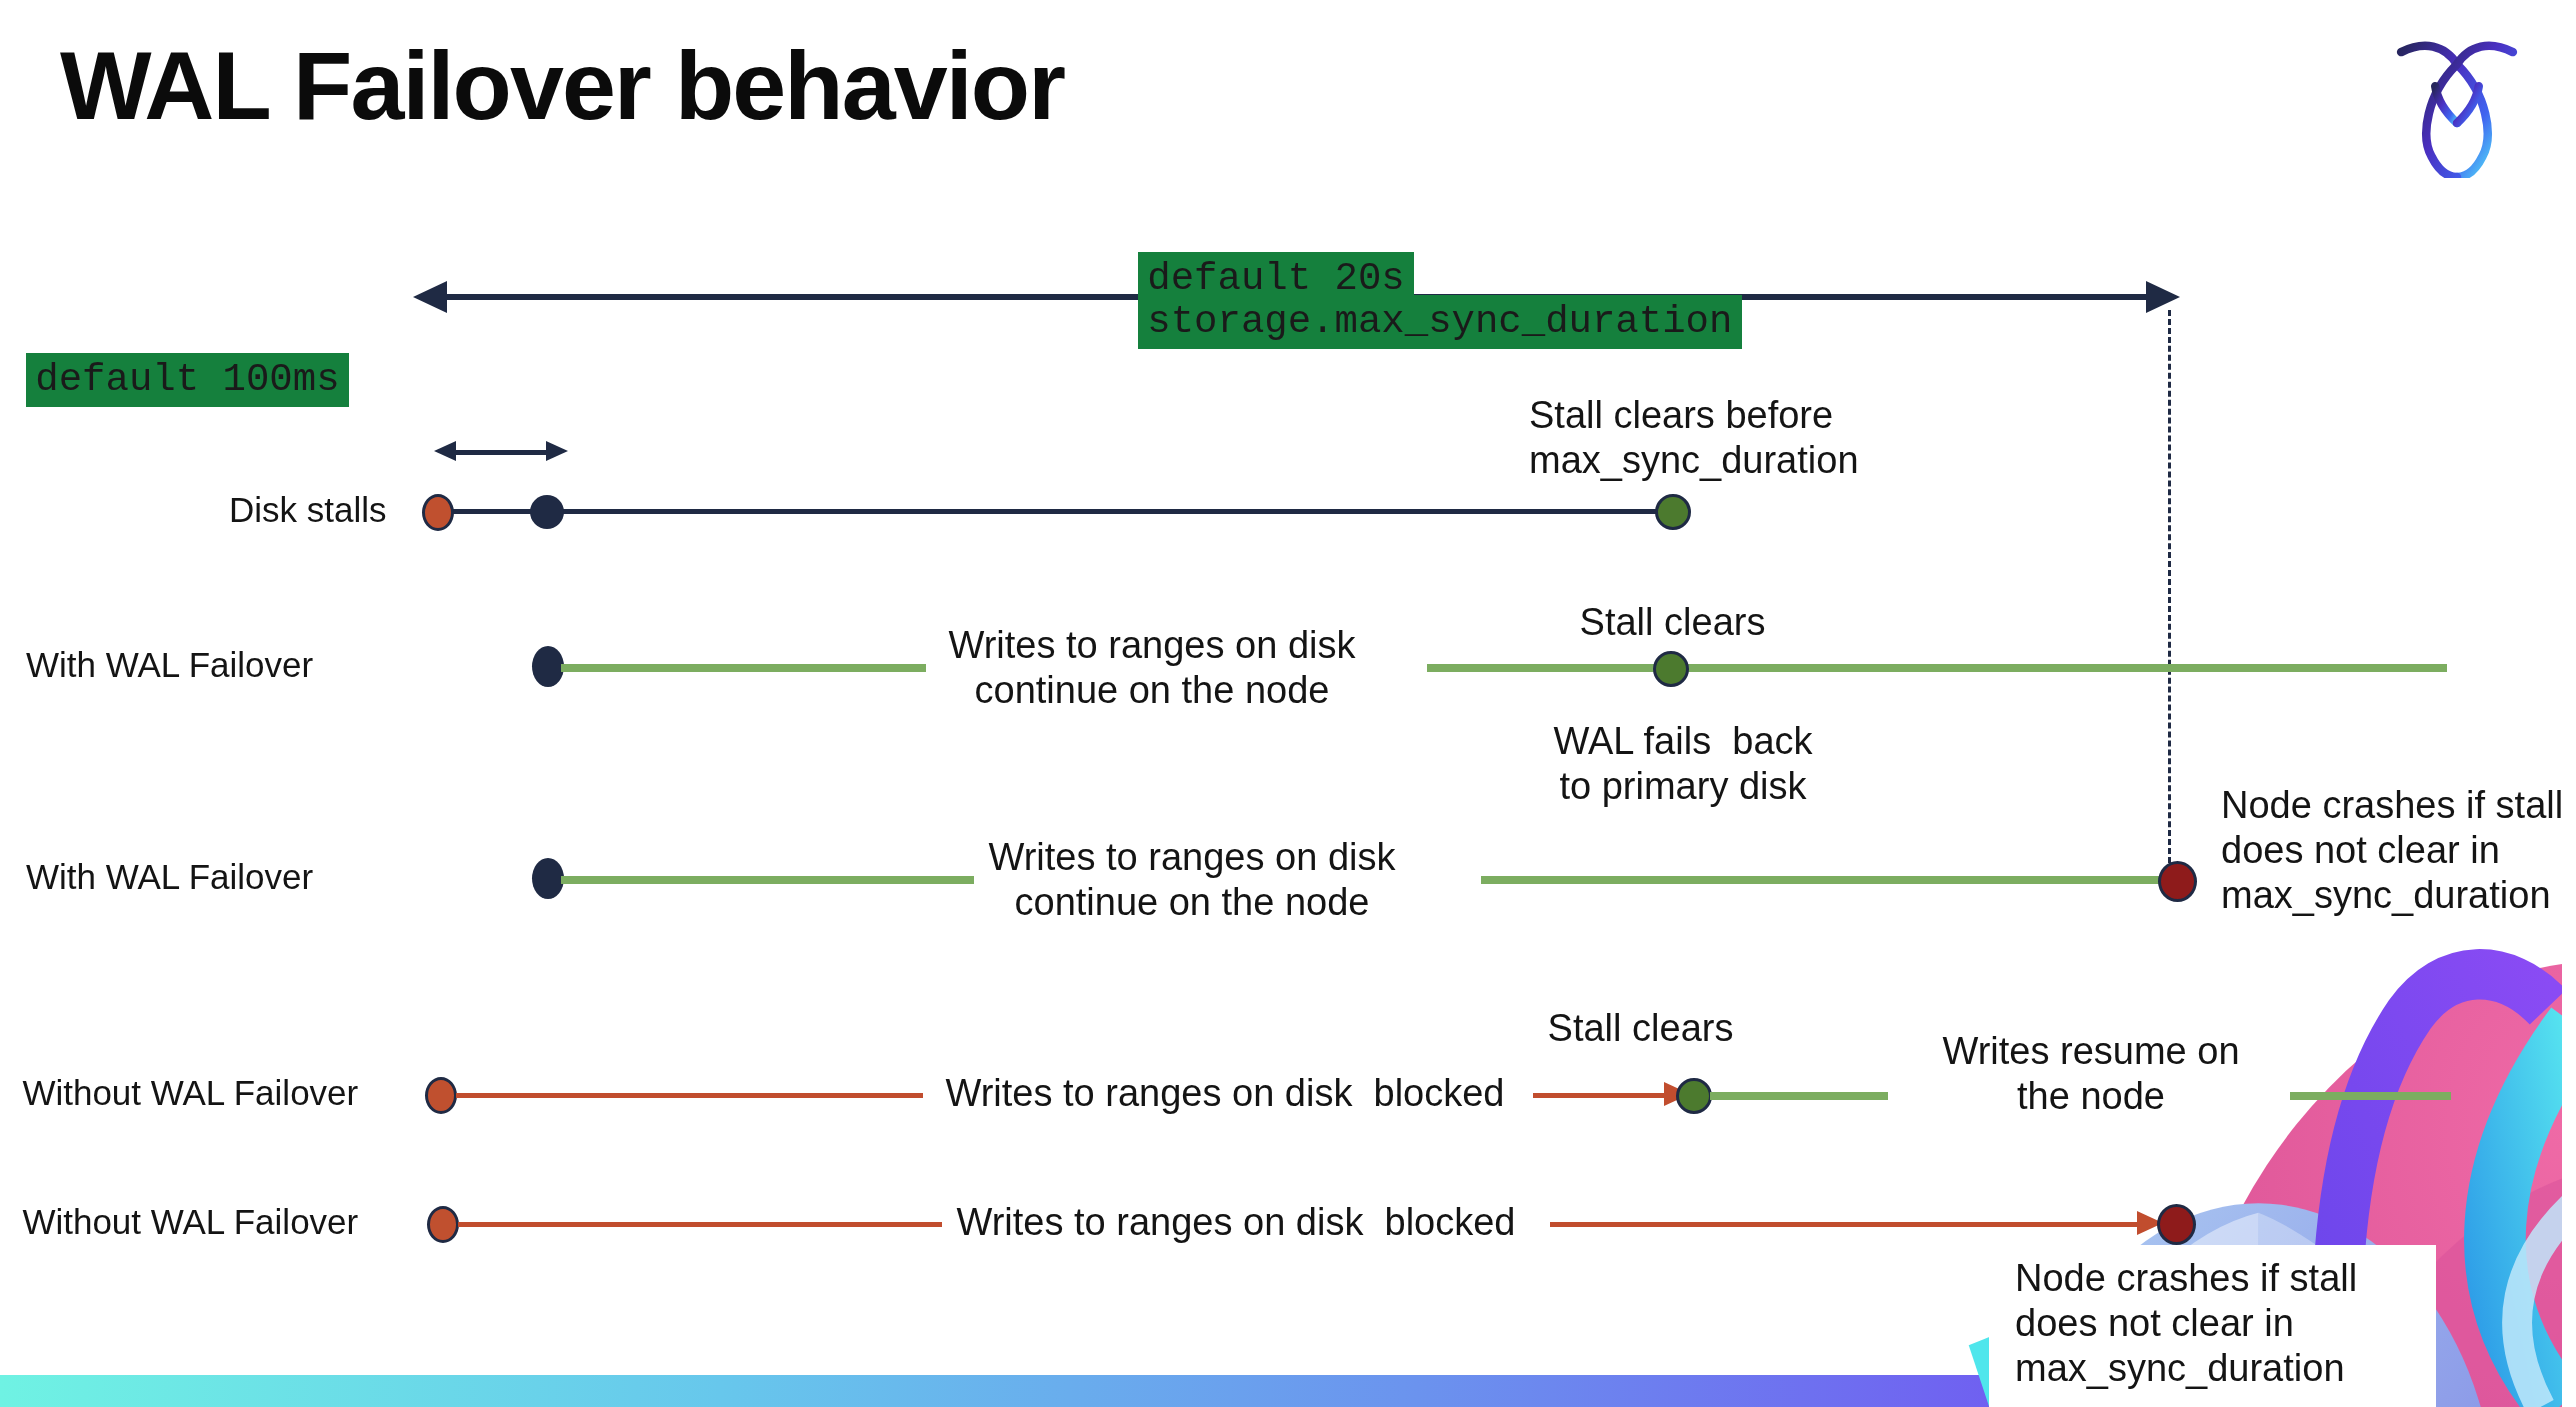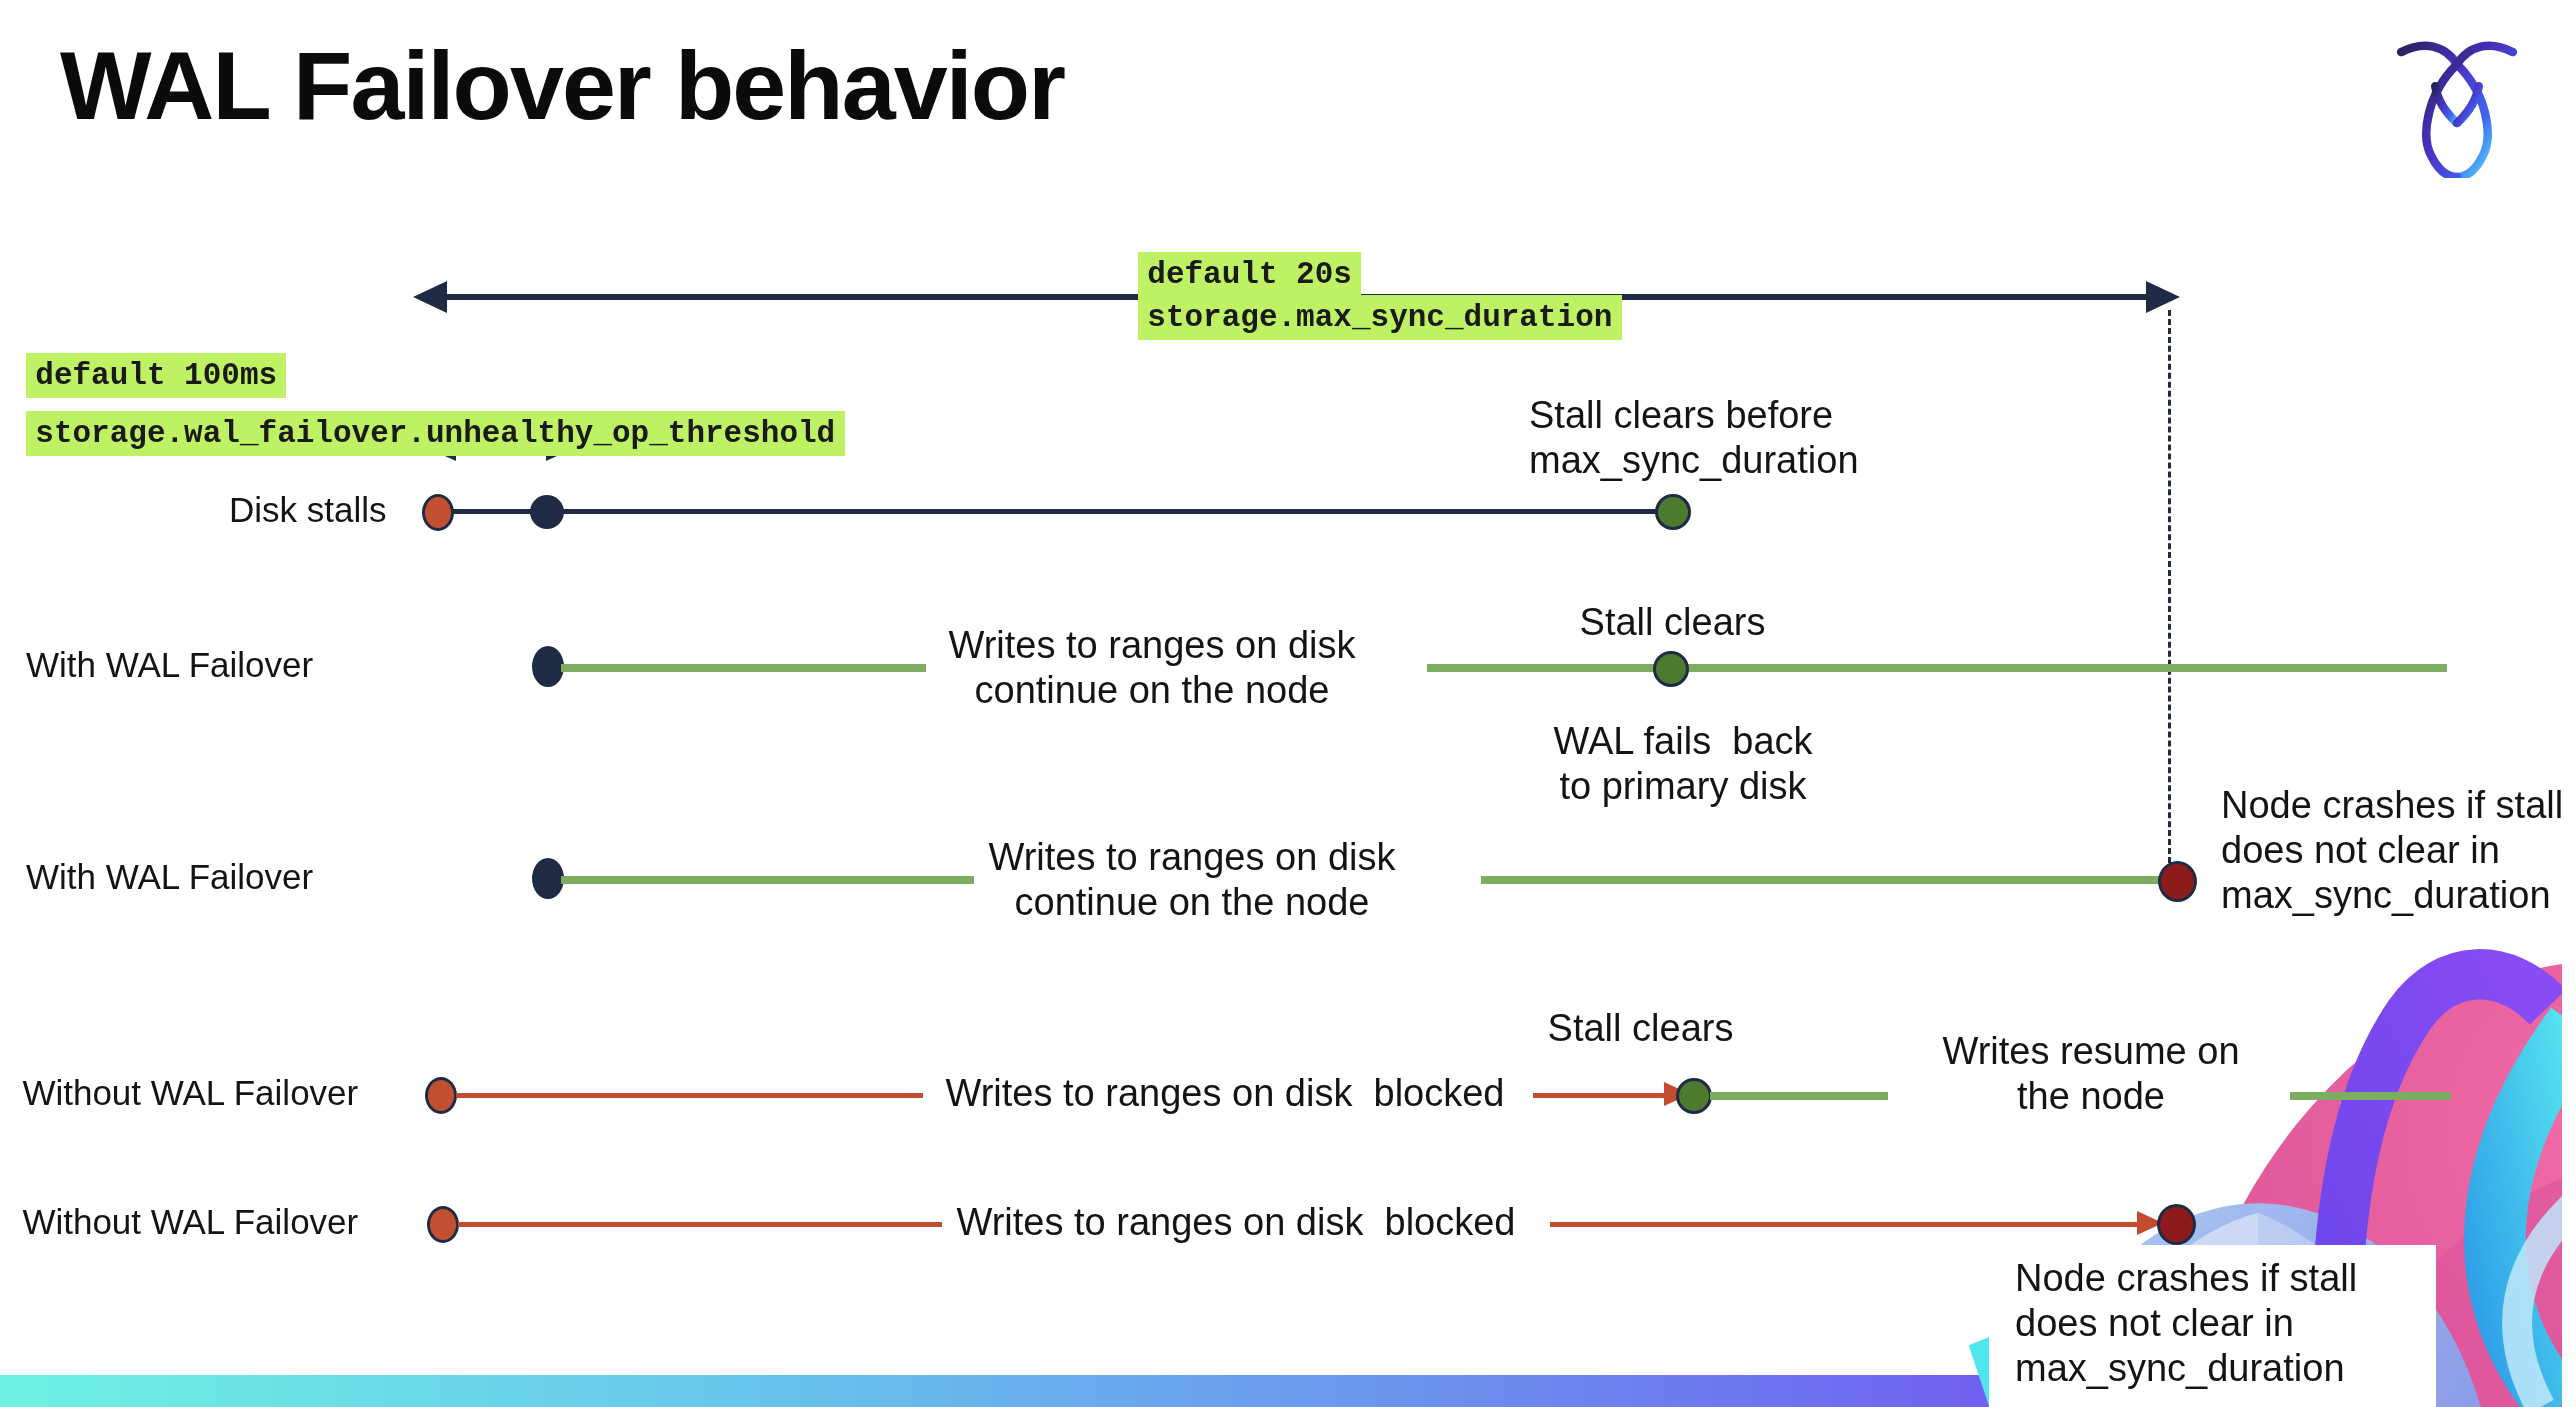--- a/index.html
+++ b/index.html
@@ -6,21 +6,21 @@
   #canvas{
     position:relative;width:2562px;height:1408px;overflow:hidden;background:#ffffff;
     font-family:"Liberation Sans",sans-serif;color:#111;
   }
   .abs{position:absolute;}
   .title{
     font-size:97px;font-weight:800;letter-spacing:-1.9px;color:#0b0b0b;white-space:nowrap;
   }
   .mono{
     font-family:"Liberation Mono","DejaVu Sans Mono",monospace;
-    font-size:31px;color:#1a1a1a;background:#bef264;padding:3.7px 9.3px;white-space:nowrap;line-height:1.2;font-weight:bold;
+    font-size:39px;color:#1a1a1a;background:#15803d;padding:3.7px 9.3px;white-space:nowrap;line-height:1.2;
   }
   .row-label{font-size:35px;color:#141414;white-space:nowrap;}
   .note{font-size:38px;color:#141414;white-space:pre-wrap;line-height:1.18;}
   .center{text-align:center;}
   .hline{position:absolute;}
   .navy{background:#1f2a44;}
   .green{background:#7cad60;}
   .red{background:#c14d2e;}
   .dot{position:absolute;border-radius:50%;box-sizing:border-box;}
   .dot-border{border:3.7px solid #1f2a44;}
@@ -91,21 +91,20 @@
   </svg>
 
   <div class="hline navy z3" style="left:439px;top:294px;width:1716px;height:5.6px;"></div>
   <div class="tri z3" style="left:413px;top:281px;border-top:16px solid transparent;border-bottom:16px solid transparent;border-right:34px solid #1f2a44;"></div>
   <div class="tri z3" style="left:2146px;top:281px;border-top:16px solid transparent;border-bottom:16px solid transparent;border-left:34px solid #1f2a44;"></div>
 
   <div class="abs mono z4" style="left:1138px;top:252px;">default 20s</div>
   <div class="abs mono z4" style="left:1138px;top:295px;text-align:right;">storage.max_sync_duration</div>
 
   <div class="abs mono z4" style="left:26px;top:353px;text-align:center;">default 100ms</div>
-  <div class="abs mono z4" style="left:26px;top:411px;">storage.wal_failover.unhealthy_op_threshold</div>
 
   <div class="hline navy z3" style="left:451px;top:450px;width:101px;height:4.7px;"></div>
   <div class="tri z3" style="left:434px;top:441px;border-top:10.3px solid transparent;border-bottom:10.3px solid transparent;border-right:22.4px solid #1f2a44;"></div>
   <div class="tri z3" style="left:546px;top:441px;border-top:10.3px solid transparent;border-bottom:10.3px solid transparent;border-left:22.4px solid #1f2a44;"></div>
 
   <div class="dashed-v z3" style="left:2168px;top:310px;height:553px;"></div>
 
   <div class="abs row-label z3" style="left:229px;top:490px;">Disk stalls</div>
   <div class="hline navy z3" style="left:437px;top:509px;width:1236px;height:4.7px;"></div>
   <div class="dot dot-border z3" style="left:422px;top:494px;width:32px;height:37px;background:#c0502f;"></div>

